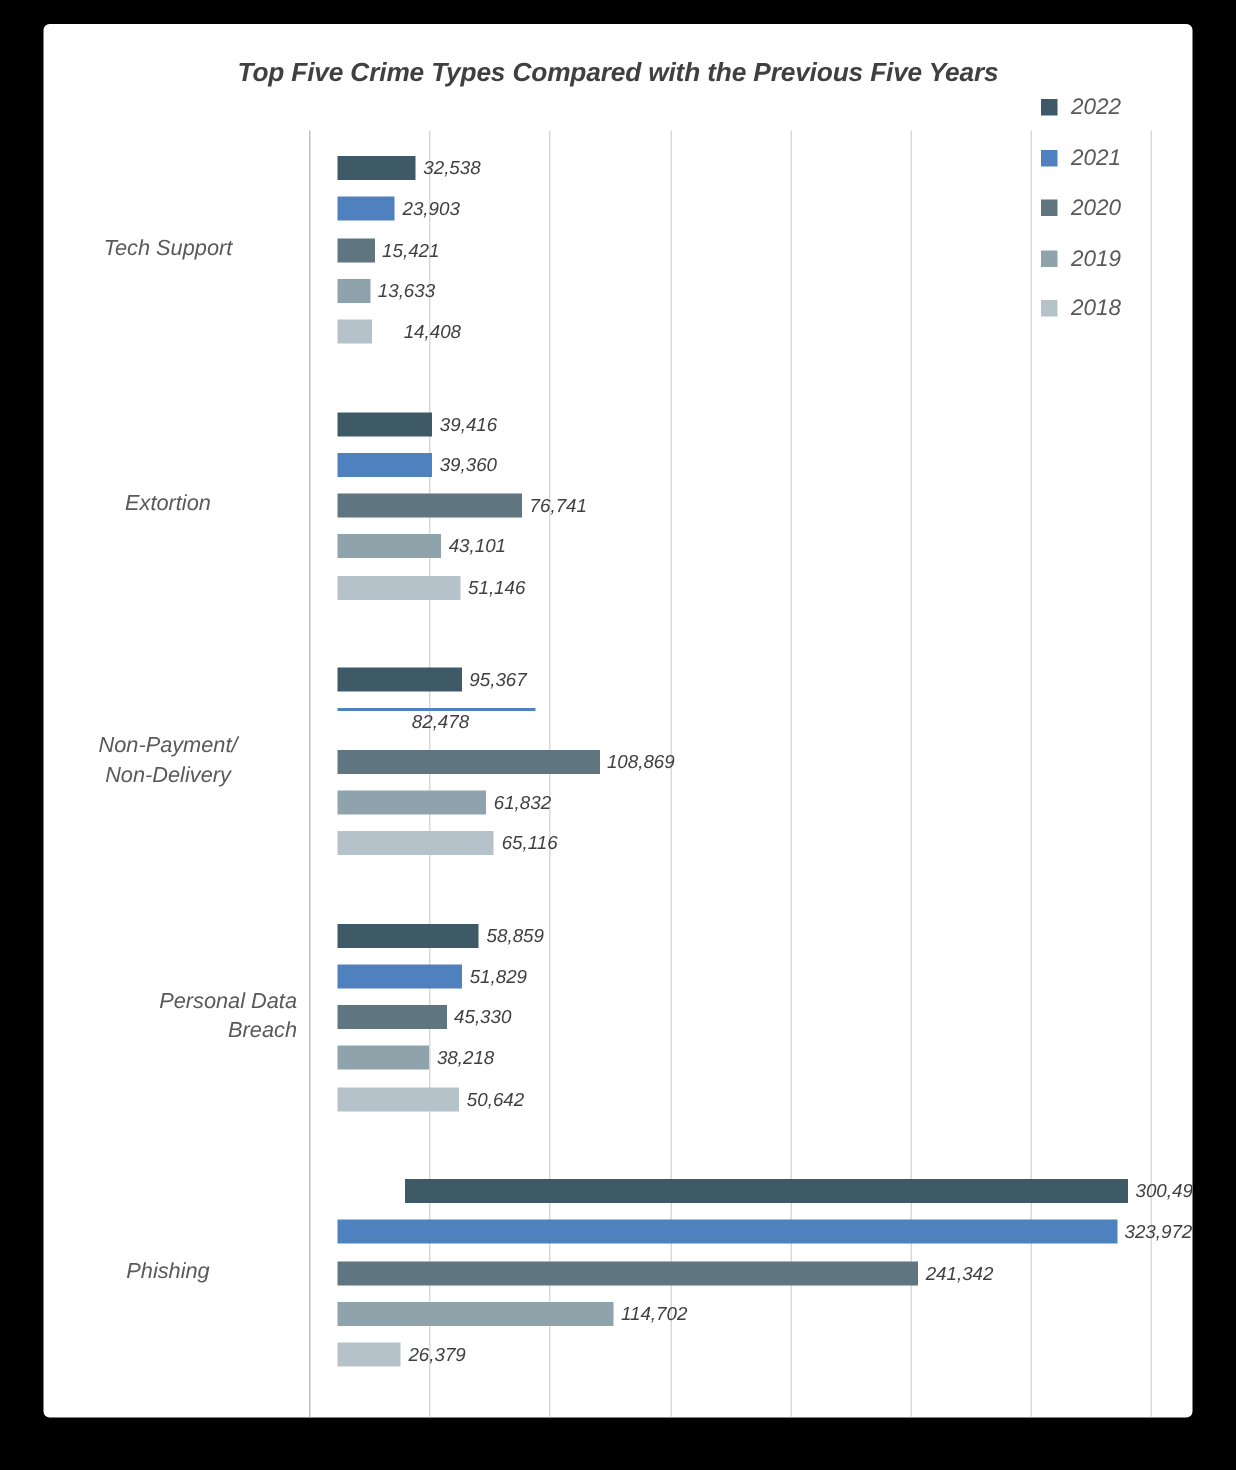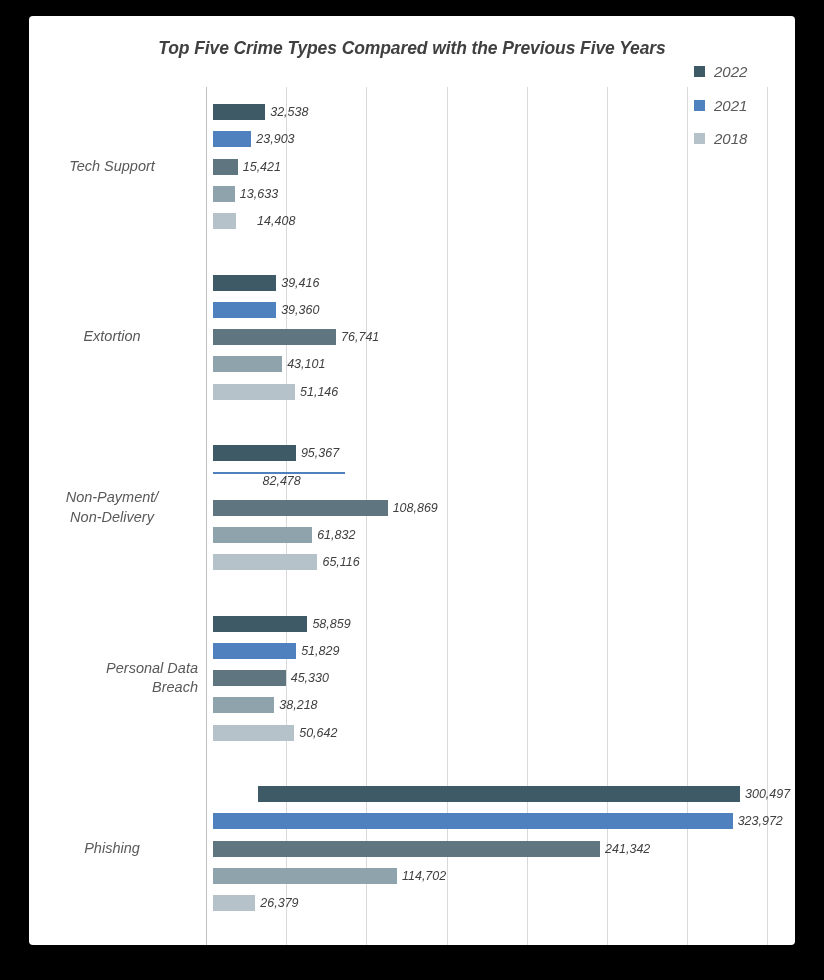--- a/index.html
+++ b/index.html
@@ -75,21 +75,21 @@
     left: -180px;
     width: 172px;
     text-align: center;
     color: #595959;
     font-size: 14.5px;
     line-height: 1.35;
   }
 
   .bar-row {
     position: absolute;
-    left: 7px;
+    left: 19px;
     height: 16px;
     display: flex;
     align-items: center;
     justify-content: space-between;
   }
   .bar {
     height: 16px;
     display: block;
   }
   .bar-value {
@@ -261,18 +261,26 @@
   <div id="legend">
       <div class="legend-item">
         <span class="legend-swatch" style="background: rgb(61, 90, 102);"></span>
         <span class="legend-label">2022</span>
       </div>
       <div class="legend-item">
         <span class="legend-swatch" style="background: rgb(78, 129, 189);"></span>
         <span class="legend-label">2021</span>
       </div>
       <div class="legend-item">
+        <span class="legend-swatch" style="background: rgb(95, 117, 128);"></span>
+        <span class="legend-label">2020</span>
+      </div>
+      <div class="legend-item">
+        <span class="legend-swatch" style="background: rgb(143, 163, 173);"></span>
+        <span class="legend-label">2019</span>
+      </div>
+      <div class="legend-item">
         <span class="legend-swatch" style="background: rgb(182, 194, 201);"></span>
         <span class="legend-label">2018</span>
       </div>
     </div>
 
 </div>
 
 </body></html>

